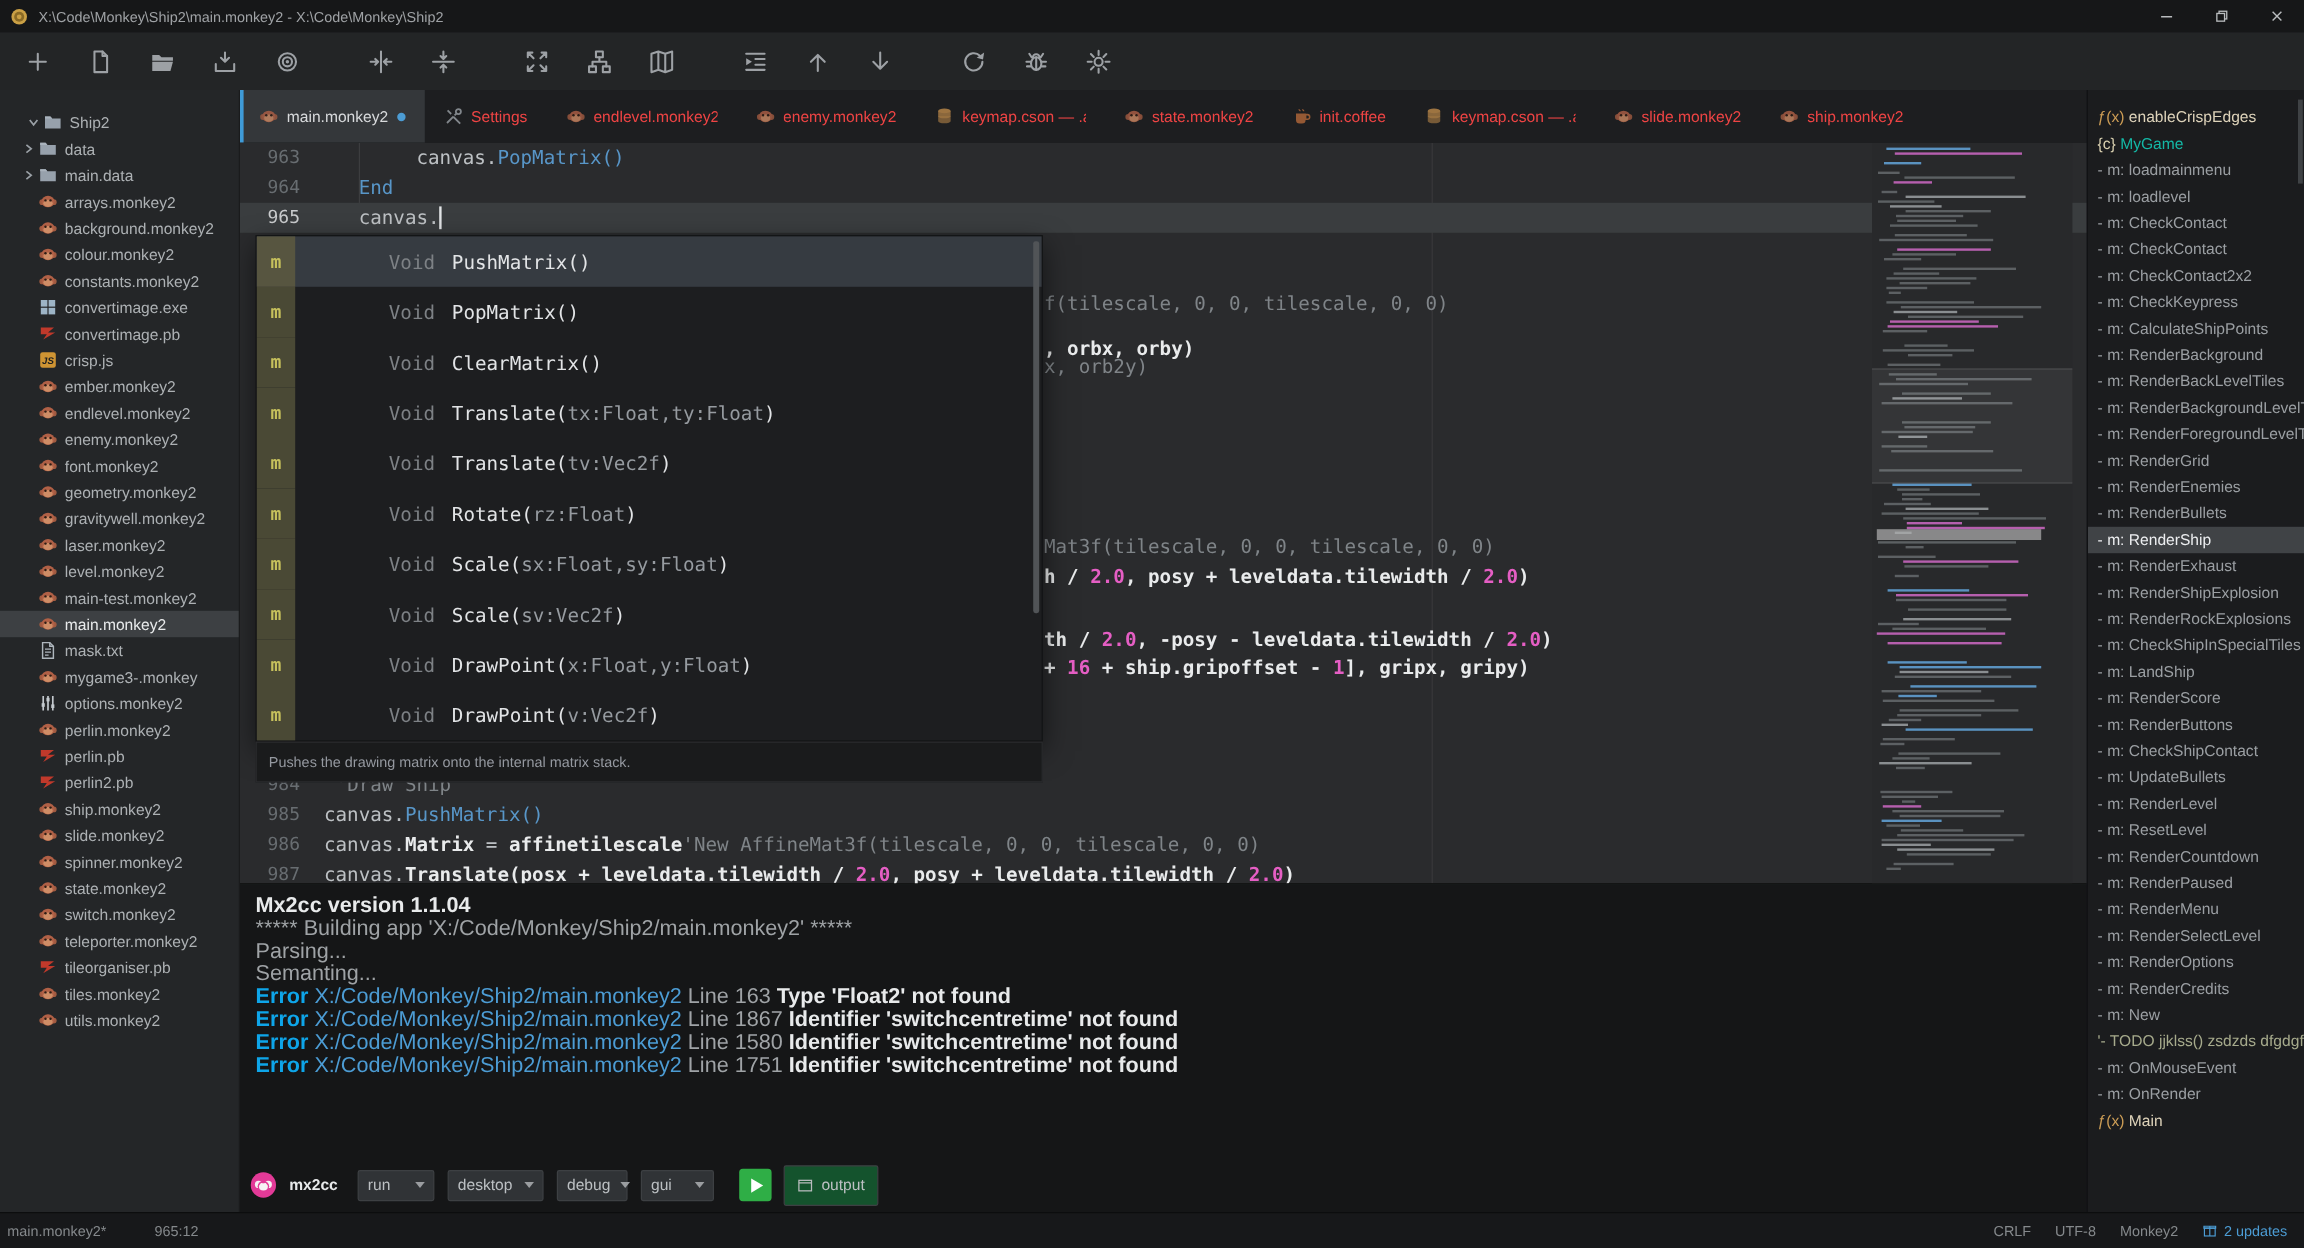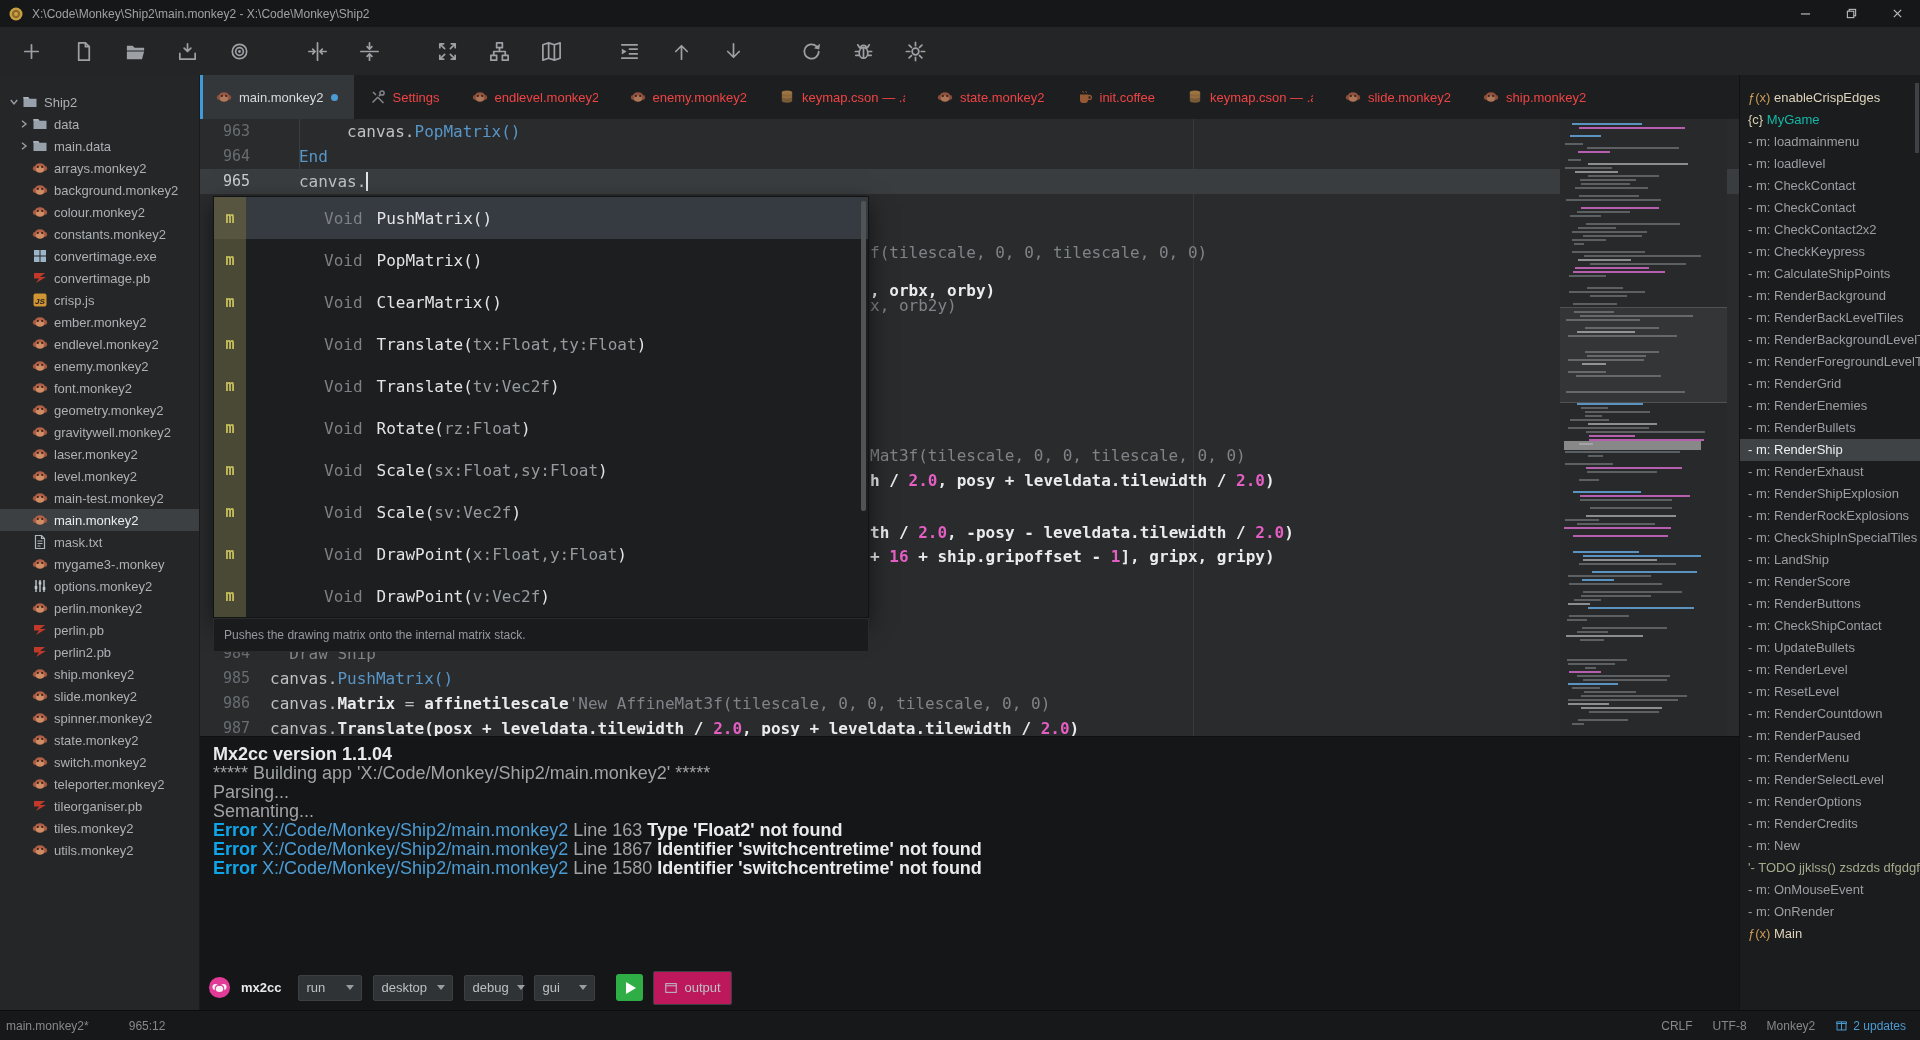--- a/index.html
+++ b/index.html
@@ -20,21 +20,21 @@
   .tgroup { display:flex; margin-right:26px; }
   .ticon { width:38px; height:38px; margin-right:14px; color:#9da1a5; display:flex; align-items:center; justify-content:center; }
   .ticon svg { width:23px; height:23px; }
 
   
   .main { display:flex; height:935px; }
 
   
   .sidebar { width:200px; background:#242628; border-right:1px solid #1a1b1c; padding-top:16px;
              font-size:13px; color:#adb1b4; overflow:hidden; }
-  .trow { height:22px; display:flex; align-items:center; padding-left:6px; white-space:nowrap; }
+  .trow { height:22px; display:flex; align-items:center; padding-left:20px; white-space:nowrap; }
   .trow.lvl1 { padding-left:16px; }
   .chev { width:16px; height:12px; display:flex; align-items:center; justify-content:center; flex:0 0 16px; }
   .chev svg { width:8px; height:8px; }
   .chev.open svg { transform:rotate(90deg); }
   .ficon { width:16px; height:16px; margin-right:6px; flex:0 0 16px; display:flex;font-style:italic; }
   .ficon svg { width:16px; height:16px; }
   .trow.sel { background:#3d4043; color:#e9ebec; }
 
   
   .center { flex:1; display:flex; flex-direction:column; min-width:0; }
@@ -99,21 +99,21 @@
   .mxicon { width:23px; height:23px; display:flex; margin-right:10px; }
   .mxlabel { color:#e8eaeb; font-weight:bold; font-size:13px; margin-right:17px; }
   .dd { height:26px; background:#303336; border:1px solid #3d4043; border-radius:2px; display:flex;
         align-items:center; justify-content:space-between; padding:0 7px; color:#bcc0c3; font-size:13px; margin-right:11px; }
   .ddcaret { width:0; height:0; border-left:4px solid transparent; border-right:4px solid transparent;
              border-top:5px solid #9a9da0; margin-left:8px; }
   .playbtn { width:27px; height:27px; background:#2fae46; border-radius:3px; display:flex; align-items:center;
              justify-content:center; margin:0 10px; }
   .playtri { width:0; height:0; border-top:6px solid transparent; border-bottom:6px solid transparent;
              border-left:10px solid #fff; margin-left:2px; }
-  .outbtn { height:34px; background:#be185d; border:1px solid #3d4043; border-radius:2px; color:#bcc0c3;
+  .outbtn { height:34px; background:#14532d; border:1px solid #3d4043; border-radius:2px; color:#bcc0c3;
             display:flex; align-items:center; padding:0 10px; font-size:13px;text-align:center; }
   .outbtn .wicon { width:14px; height:14px; display:flex; margin-right:6px; }
 
   
   .outline { width:181px; background:#1b1c1e; border-left:1px solid #111214; padding-top:12px;
              font-size:13px; overflow:hidden; position:relative; }
   .orow { height:22px; line-height:22px; padding-left:8px; white-space:nowrap; color:#9b9fa3; overflow:hidden; }
   .orow.sel { background:#404346; color:#eceef0; }
   .ofx { color:#cb9c55; } .ofxl { color:#ded3ba; }
   .ocl { color:#d9d0b0; } .ocll { color:#14b8a6; }
@@ -1068,20 +1068,21 @@
       </div>
 
       <div class="console" id="console">
           <div class="cline"><span class="ow">Mx2cc version 1.1.04</span></div>
           <div class="cline"><span class="og">***** Building app 'X:/Code/Monkey/Ship2/main.monkey2' *****</span></div>
           <div class="cline"><span class="og">Parsing...</span></div>
           <div class="cline"><span class="og">Semanting...</span></div>
           <div class="cline"><span class="oe">Error </span><span class="ol">X:/Code/Monkey/Ship2/main.monkey2</span><span class="og"> Line 163 </span><span class="ow">Type 'Float2' not found</span></div>
           <div class="cline"><span class="oe">Error </span><span class="ol">X:/Code/Monkey/Ship2/main.monkey2</span><span class="og"> Line 1867 </span><span class="ow">Identifier 'switchcentretime' not found</span></div>
           <div class="cline"><span class="oe">Error </span><span class="ol">X:/Code/Monkey/Ship2/main.monkey2</span><span class="og"> Line 1580 </span><span class="ow">Identifier 'switchcentretime' not found</span></div>
+          <div class="cline"><span class="oe">Error </span><span class="ol">X:/Code/Monkey/Ship2/main.monkey2</span><span class="og"> Line 1751 </span><span class="ow">Identifier 'switchcentretime' not found</span></div>
         </div>
 
       <div class="runbar">
         <span class="mxicon">
           <svg viewBox="0 0 24 24">
               <circle cx="12" cy="12" r="11" fill="#e23a97"></circle>
               <circle cx="7.8" cy="11.5" r="3.2" fill="#f6f2f4"></circle>
               <circle cx="16.2" cy="11.5" r="3.2" fill="#f6f2f4"></circle>
               <ellipse cx="12" cy="13" rx="5" ry="4.4" fill="#e23a97"></ellipse>
               <ellipse cx="12" cy="13.6" rx="3.9" ry="3.2" fill="#f6f2f4"></ellipse>

